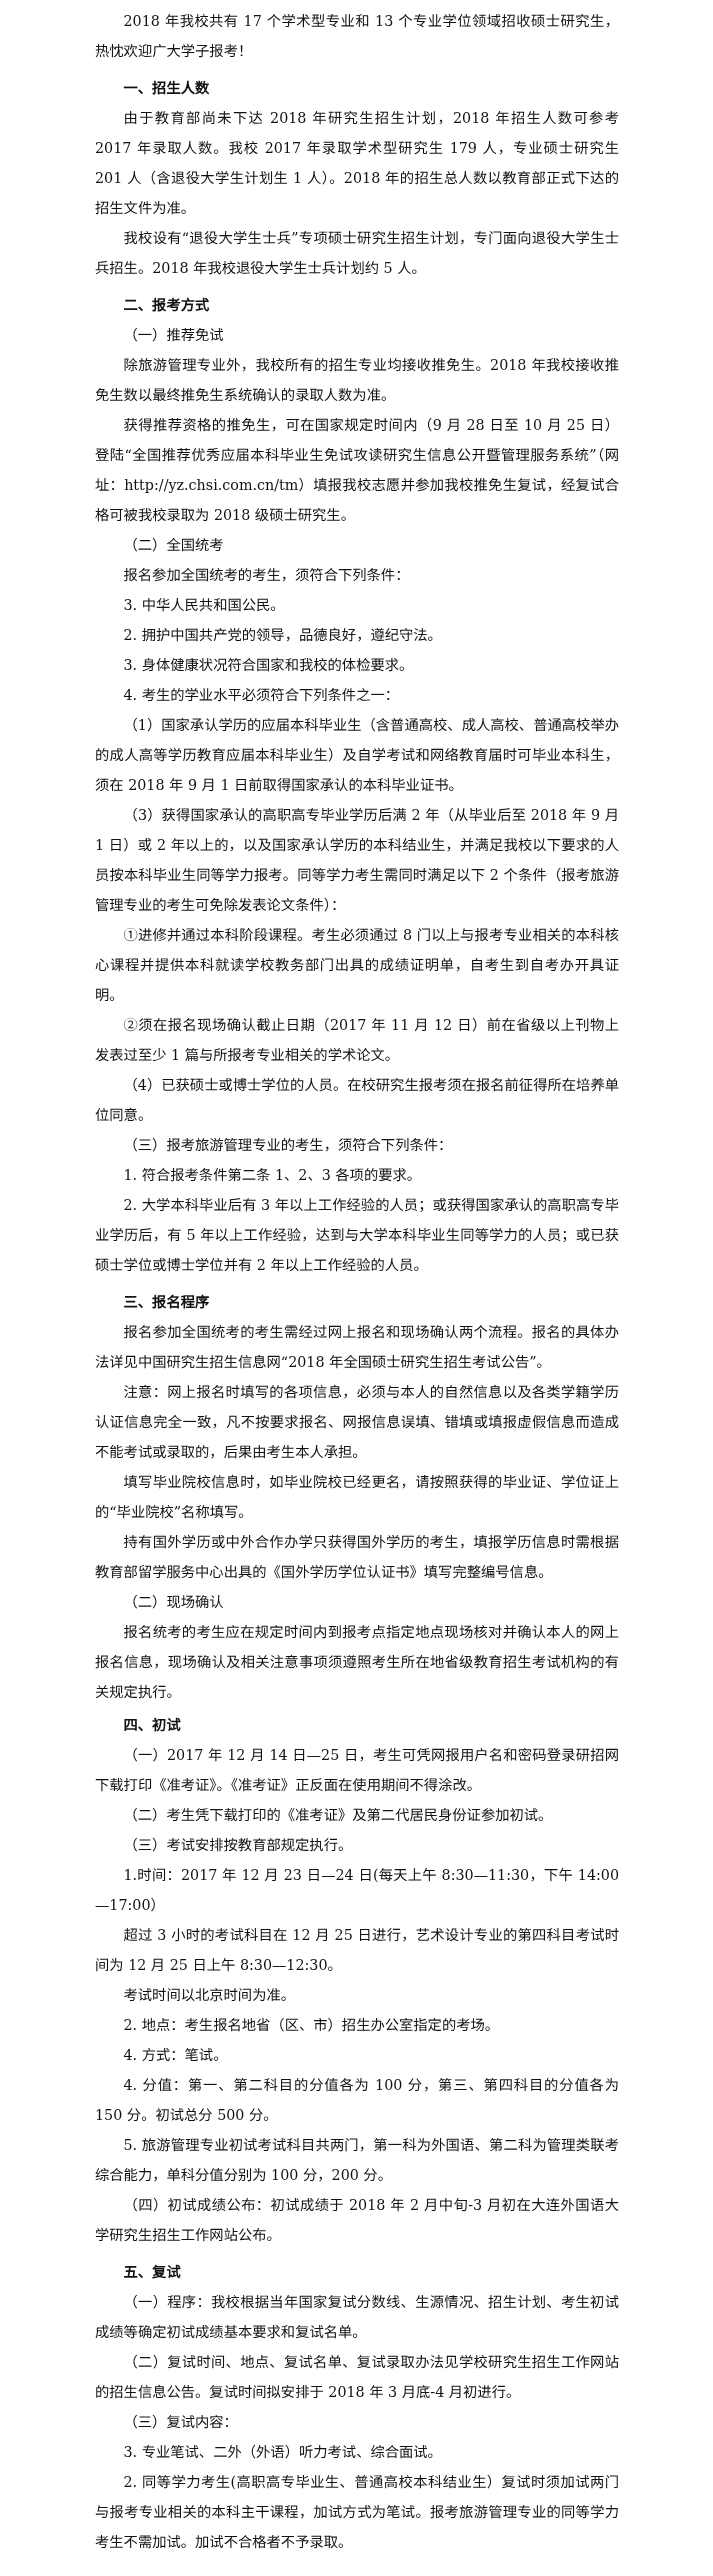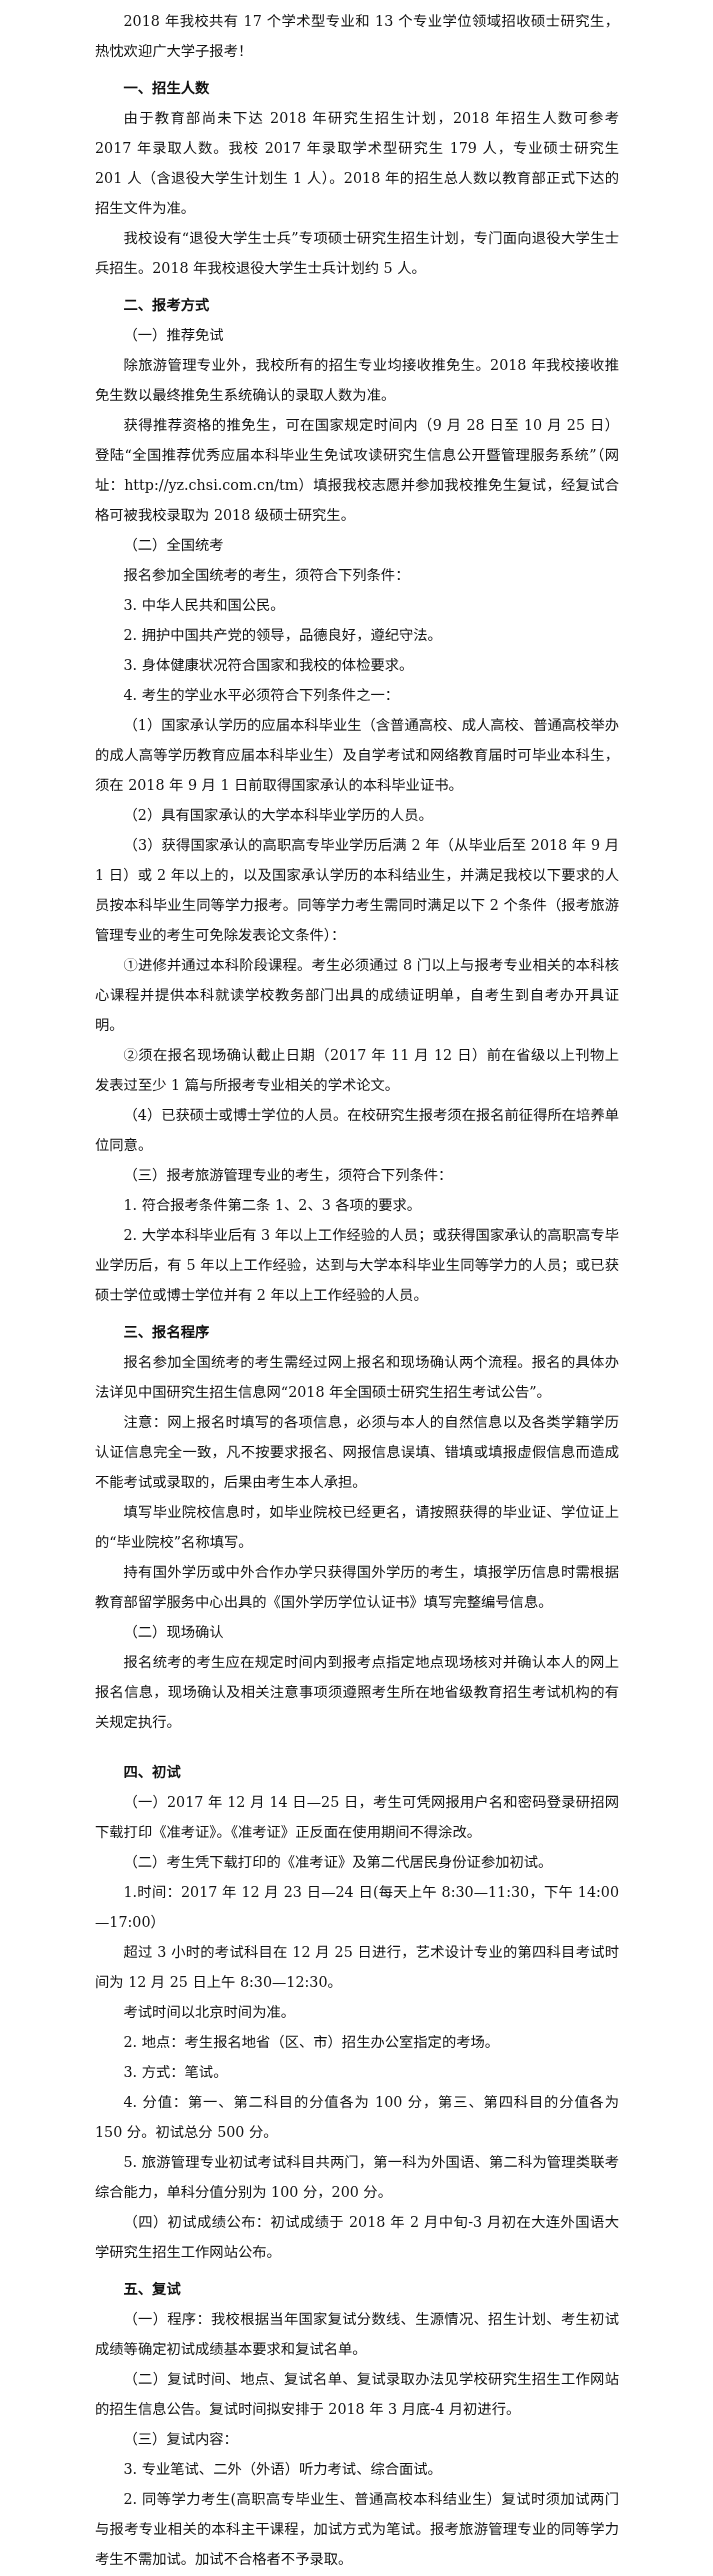--- a/index.html
+++ b/index.html
@@ -25,21 +25,21 @@
     line-height: 30px;
     text-align: justify;
     text-justify: inter-ideograph;
     text-indent: 28.5px; 
   }
   .heading {
     font-weight: 700;
     margin-top: 7px;
   }
   .heading.gap-top {
-    margin-top: 20px; 
+    margin-top: 3px; 
   }
 </style>
 </head>
 <body>
 
 <div class="page">
   <div class="doc">
       <p class="para">2018 年我校共有 17 个学术型专业和 13 个专业学位领域招收硕士研究生，热忱欢迎广大学子报考！</p>
       <p class="heading">一、招生人数</p>
       <p class="para">由于教育部尚未下达 2018 年研究生招生计划，2018 年招生人数可参考 2017 年录取人数。我校 2017 年录取学术型研究生 179 人，专业硕士研究生 201 人（含退役大学生计划生 1 人）。2018 年的招生总人数以教育部正式下达的招生文件为准。</p>
@@ -48,43 +48,43 @@
       <p class="para">（一）推荐免试</p>
       <p class="para">除旅游管理专业外，我校所有的招生专业均接收推免生。2018 年我校接收推免生数以最终推免生系统确认的录取人数为准。</p>
       <p class="para">获得推荐资格的推免生，可在国家规定时间内（9 月 28 日至 10 月 25 日）登陆“全国推荐优秀应届本科毕业生免试攻读研究生信息公开暨管理服务系统”（网址：http://yz.chsi.com.cn/tm）填报我校志愿并参加我校推免生复试，经复试合格可被我校录取为 2018 级硕士研究生。</p>
       <p class="para">（二）全国统考</p>
       <p class="para">报名参加全国统考的考生，须符合下列条件：</p>
       <p class="para">3. 中华人民共和国公民。</p>
       <p class="para">2. 拥护中国共产党的领导，品德良好，遵纪守法。</p>
       <p class="para">3. 身体健康状况符合国家和我校的体检要求。</p>
       <p class="para">4. 考生的学业水平必须符合下列条件之一：</p>
       <p class="para">（1）国家承认学历的应届本科毕业生（含普通高校、成人高校、普通高校举办的成人高等学历教育应届本科毕业生）及自学考试和网络教育届时可毕业本科生，须在 2018 年 9 月 1 日前取得国家承认的本科毕业证书。</p>
-      <p class="para">（2）具有国家承认的大学本科毕业学历的人员。</p>
       <p class="para">（3）获得国家承认的高职高专毕业学历后满 2 年（从毕业后至 2018 年 9 月 1 日）或 2 年以上的，以及国家承认学历的本科结业生，并满足我校以下要求的人员按本科毕业生同等学力报考。同等学力考生需同时满足以下 2 个条件（报考旅游管理专业的考生可免除发表论文条件）：</p>
       <p class="para">①进修并通过本科阶段课程。考生必须通过 8 门以上与报考专业相关的本科核心课程并提供本科就读学校教务部门出具的成绩证明单，自考生到自考办开具证明。</p>
       <p class="para">②须在报名现场确认截止日期（2017 年 11 月 12 日）前在省级以上刊物上发表过至少 1 篇与所报考专业相关的学术论文。</p>
       <p class="para">（4）已获硕士或博士学位的人员。在校研究生报考须在报名前征得所在培养单位同意。</p>
       <p class="para">（三）报考旅游管理专业的考生，须符合下列条件：</p>
       <p class="para">1. 符合报考条件第二条 1、2、3 各项的要求。</p>
       <p class="para">2. 大学本科毕业后有 3 年以上工作经验的人员；或获得国家承认的高职高专毕业学历后，有 5 年以上工作经验，达到与大学本科毕业生同等学力的人员；或已获硕士学位或博士学位并有 2 年以上工作经验的人员。</p>
       <p class="heading">三、报名程序</p>
       <p class="para">报名参加全国统考的考生需经过网上报名和现场确认两个流程。报名的具体办法详见中国研究生招生信息网“2018 年全国硕士研究生招生考试公告”。</p>
       <p class="para">注意：网上报名时填写的各项信息，必须与本人的自然信息以及各类学籍学历认证信息完全一致，凡不按要求报名、网报信息误填、错填或填报虚假信息而造成不能考试或录取的，后果由考生本人承担。</p>
       <p class="para">填写毕业院校信息时，如毕业院校已经更名，请按照获得的毕业证、学位证上的“毕业院校”名称填写。</p>
       <p class="para">持有国外学历或中外合作办学只获得国外学历的考生，填报学历信息时需根据教育部留学服务中心出具的《国外学历学位认证书》填写完整编号信息。</p>
       <p class="para">（二）现场确认</p>
       <p class="para">报名统考的考生应在规定时间内到报考点指定地点现场核对并确认本人的网上报名信息，现场确认及相关注意事项须遵照考生所在地省级教育招生考试机构的有关规定执行。</p>
       <p class="heading gap-top">四、初试</p>
       <p class="para">（一）2017 年 12 月 14 日—25 日，考生可凭网报用户名和密码登录研招网下载打印《准考证》。《准考证》正反面在使用期间不得涂改。</p>
       <p class="para">（二）考生凭下载打印的《准考证》及第二代居民身份证参加初试。</p>
+      <p class="para">（三）考试安排按教育部规定执行。</p>
       <p class="para">1.时间：2017 年 12 月 23 日—24 日(每天上午 8:30—11:30，下午 14:00—17:00）</p>
       <p class="para">超过 3 小时的考试科目在 12 月 25 日进行，艺术设计专业的第四科目考试时间为 12 月 25 日上午 8:30—12:30。</p>
       <p class="para">考试时间以北京时间为准。</p>
       <p class="para">2. 地点：考生报名地省（区、市）招生办公室指定的考场。</p>
-      <p class="para">3. 方式：笔试。</p>
+      <p class="para">4. 方式：笔试。</p>
       <p class="para">4. 分值：第一、第二科目的分值各为 100 分，第三、第四科目的分值各为 150 分。初试总分 500 分。</p>
       <p class="para">5. 旅游管理专业初试考试科目共两门，第一科为外国语、第二科为管理类联考综合能力，单科分值分别为 100 分，200 分。</p>
       <p class="para">（四）初试成绩公布：初试成绩于 2018 年 2 月中旬-3 月初在大连外国语大学研究生招生工作网站公布。</p>
       <p class="heading">五、复试</p>
       <p class="para">（一）程序：我校根据当年国家复试分数线、生源情况、招生计划、考生初试成绩等确定初试成绩基本要求和复试名单。</p>
       <p class="para">（二）复试时间、地点、复试名单、复试录取办法见学校研究生招生工作网站的招生信息公告。复试时间拟安排于 2018 年 3 月底-4 月初进行。</p>
       <p class="para">（三）复试内容：</p>
       <p class="para">3. 专业笔试、二外（外语）听力考试、综合面试。</p>
       <p class="para">2. 同等学力考生(高职高专毕业生、普通高校本科结业生）复试时须加试两门与报考专业相关的本科主干课程，加试方式为笔试。报考旅游管理专业的同等学力考生不需加试。加试不合格者不予录取。</p>
     </div>

